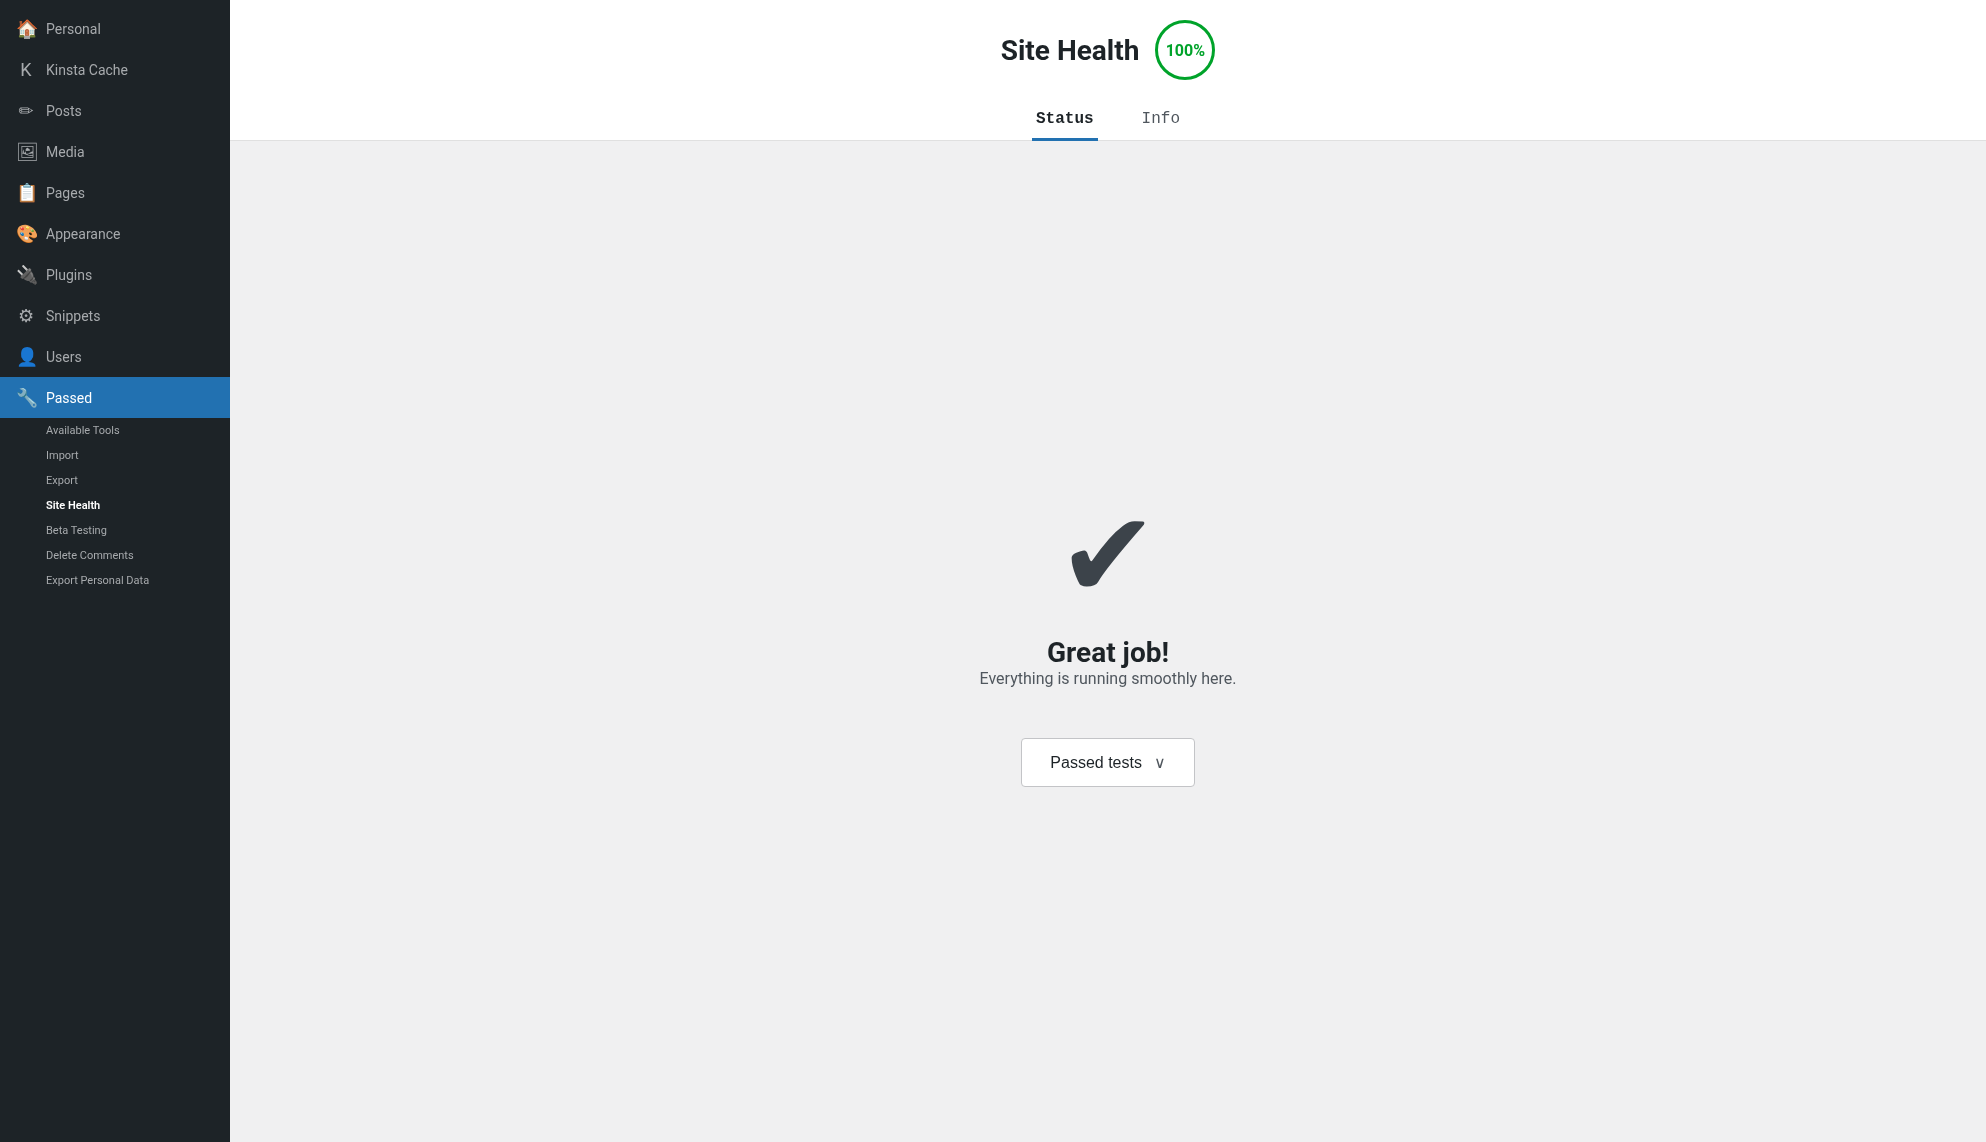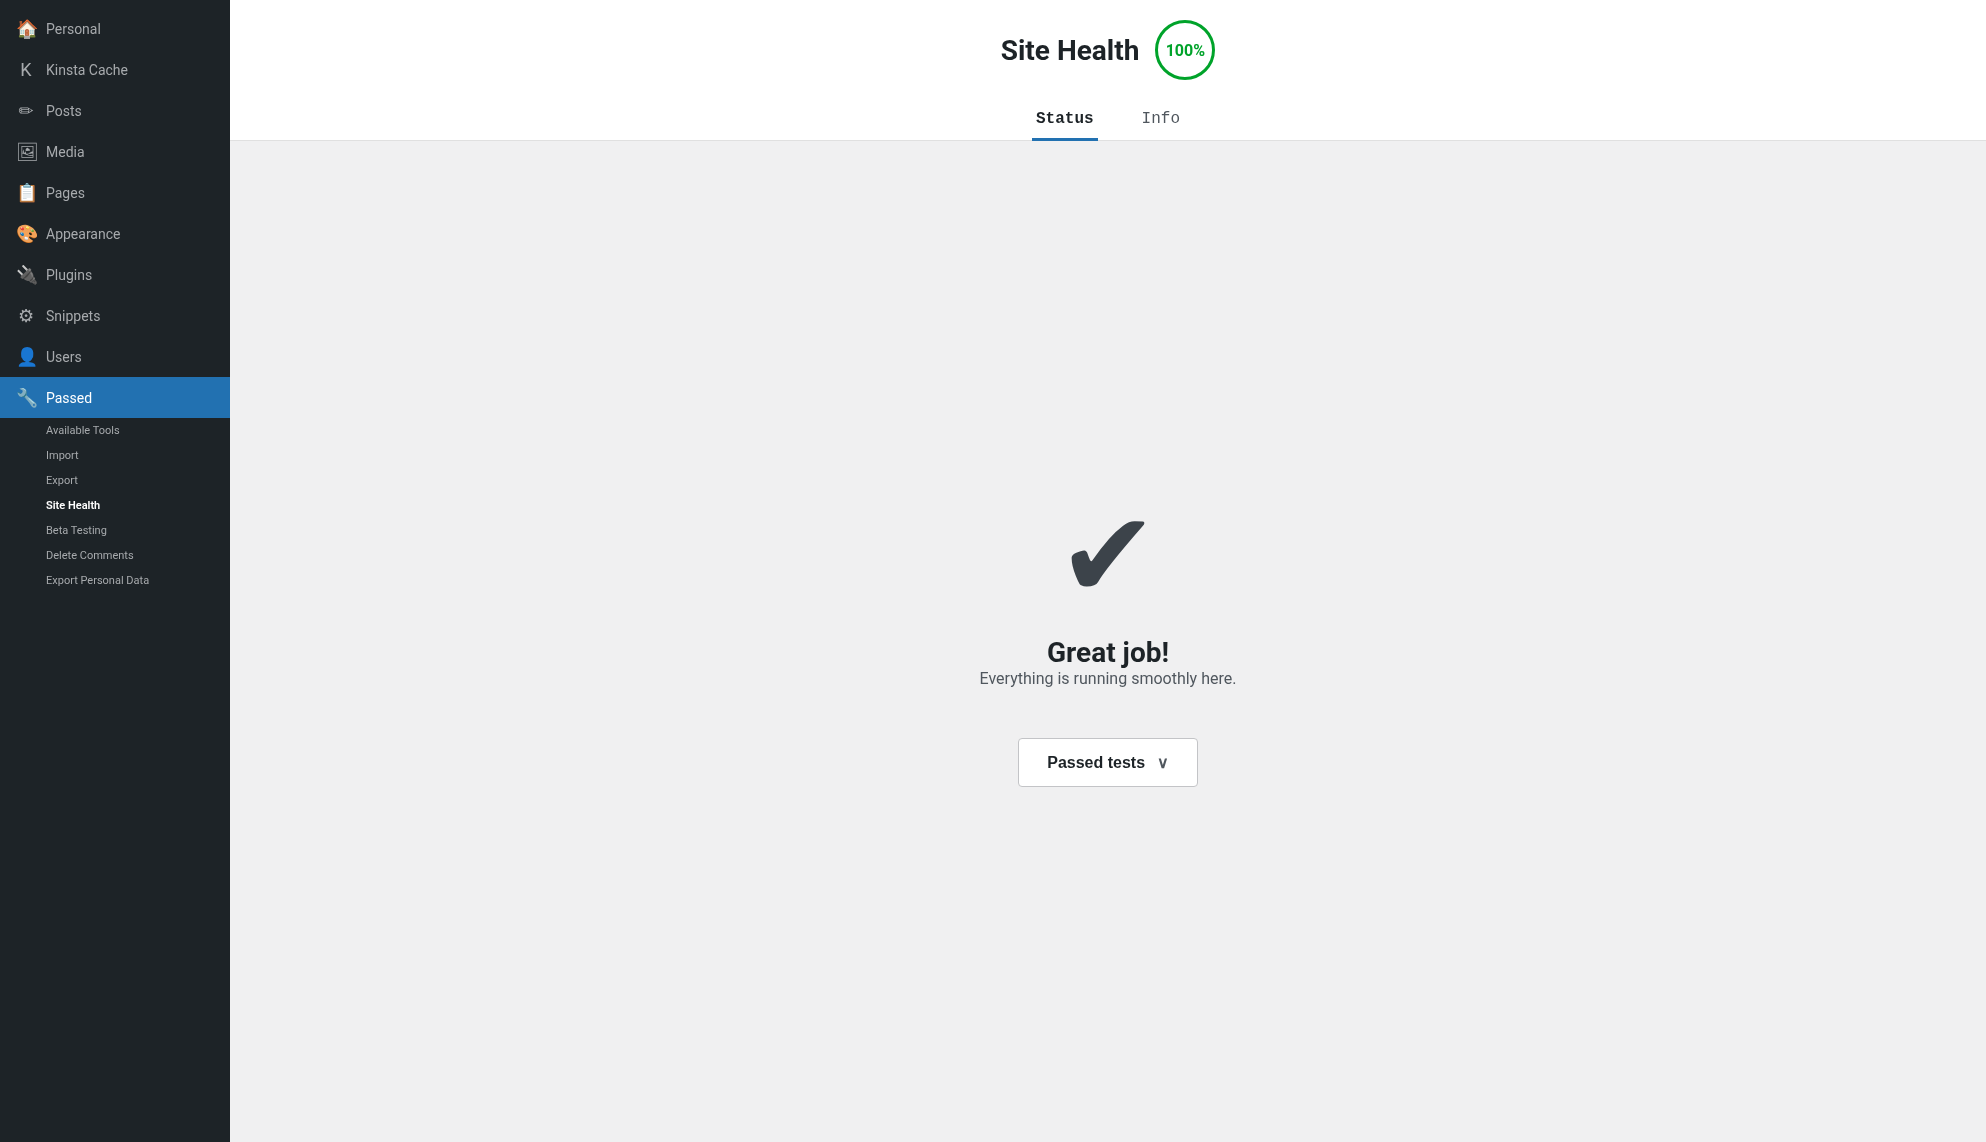--- a/index.html
+++ b/index.html
@@ -139,21 +139,21 @@
       display: flex;
       align-items: center;
       gap: 12px;
       background: #fff;
       border: 1px solid #c3c4c7;
       border-radius: 4px;
       padding: 14px 28px;
       font-size: 16px;
       cursor: pointer;
       color: #1d2327;
-      font-weight: 700;
+      font-weight: 400;
     }
     .chevron-icon { font-size: 16px; color: #50575e; }
   </style>
 </head>
 <body>
 
 <div id="sidebar">
 
 <div class="sidebar-item">
       <span class="sidebar-icon">🏠</span>

